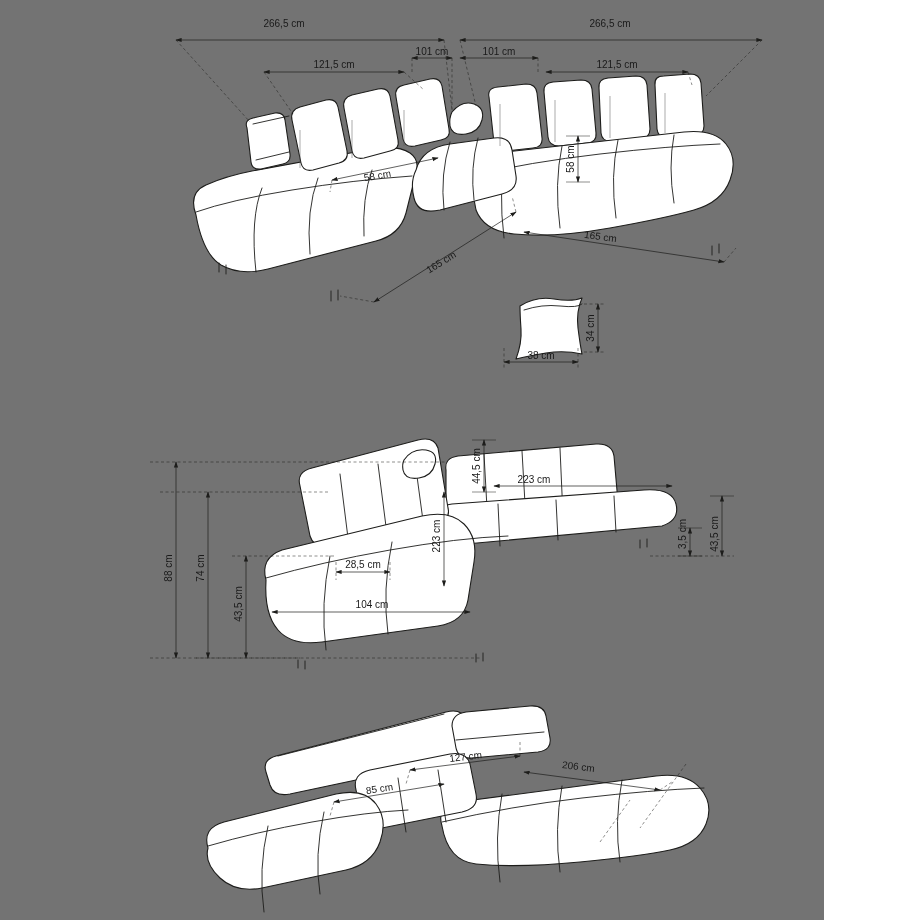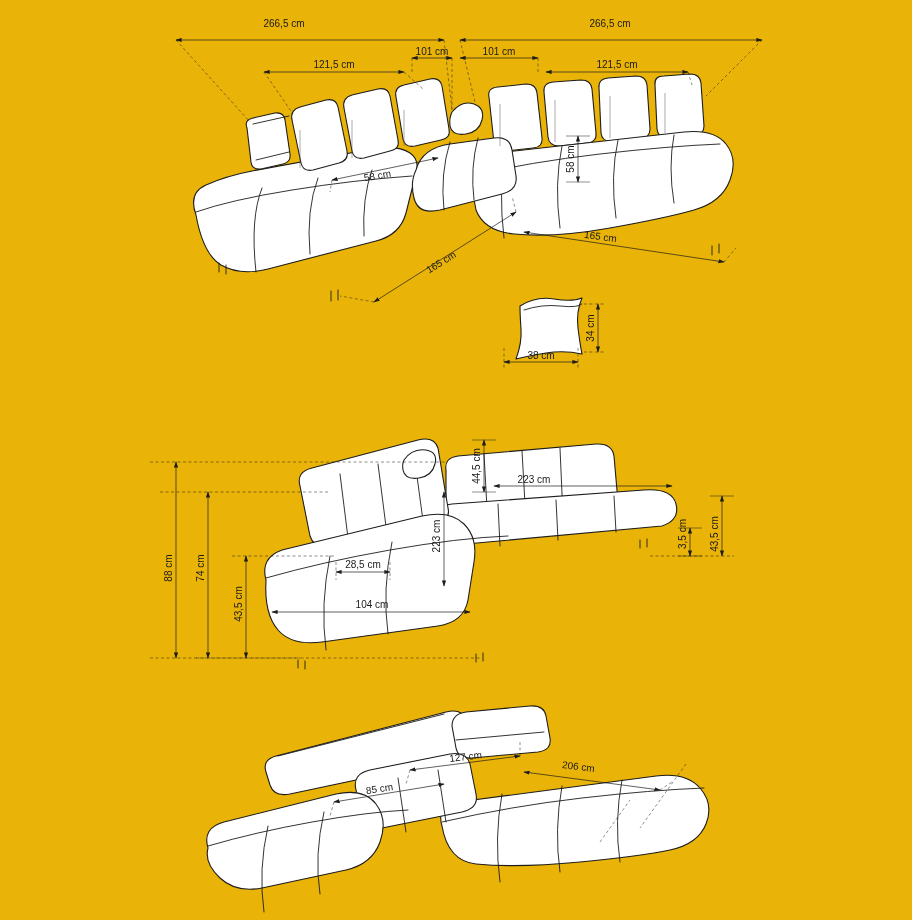--- a/index.html
+++ b/index.html
@@ -8,23 +8,23 @@
     background: #ffffff;
   }
   body {
     width: 920px;
     height: 920px;
     font-family: "Liberation Sans", sans-serif;
     overflow: hidden;
   }
   #sheet {
     position: relative;
-    width: 912px;
+    width: 824px;
     height: 920px;
-    background: #eab308;
+    background: #737373;
   }
   svg.layer {
     position: absolute;
     left: 0;
     top: 0;
     width: 920px;
     height: 920px;
   }
   .dimtext {
     font-family: "Liberation Sans", sans-serif;

